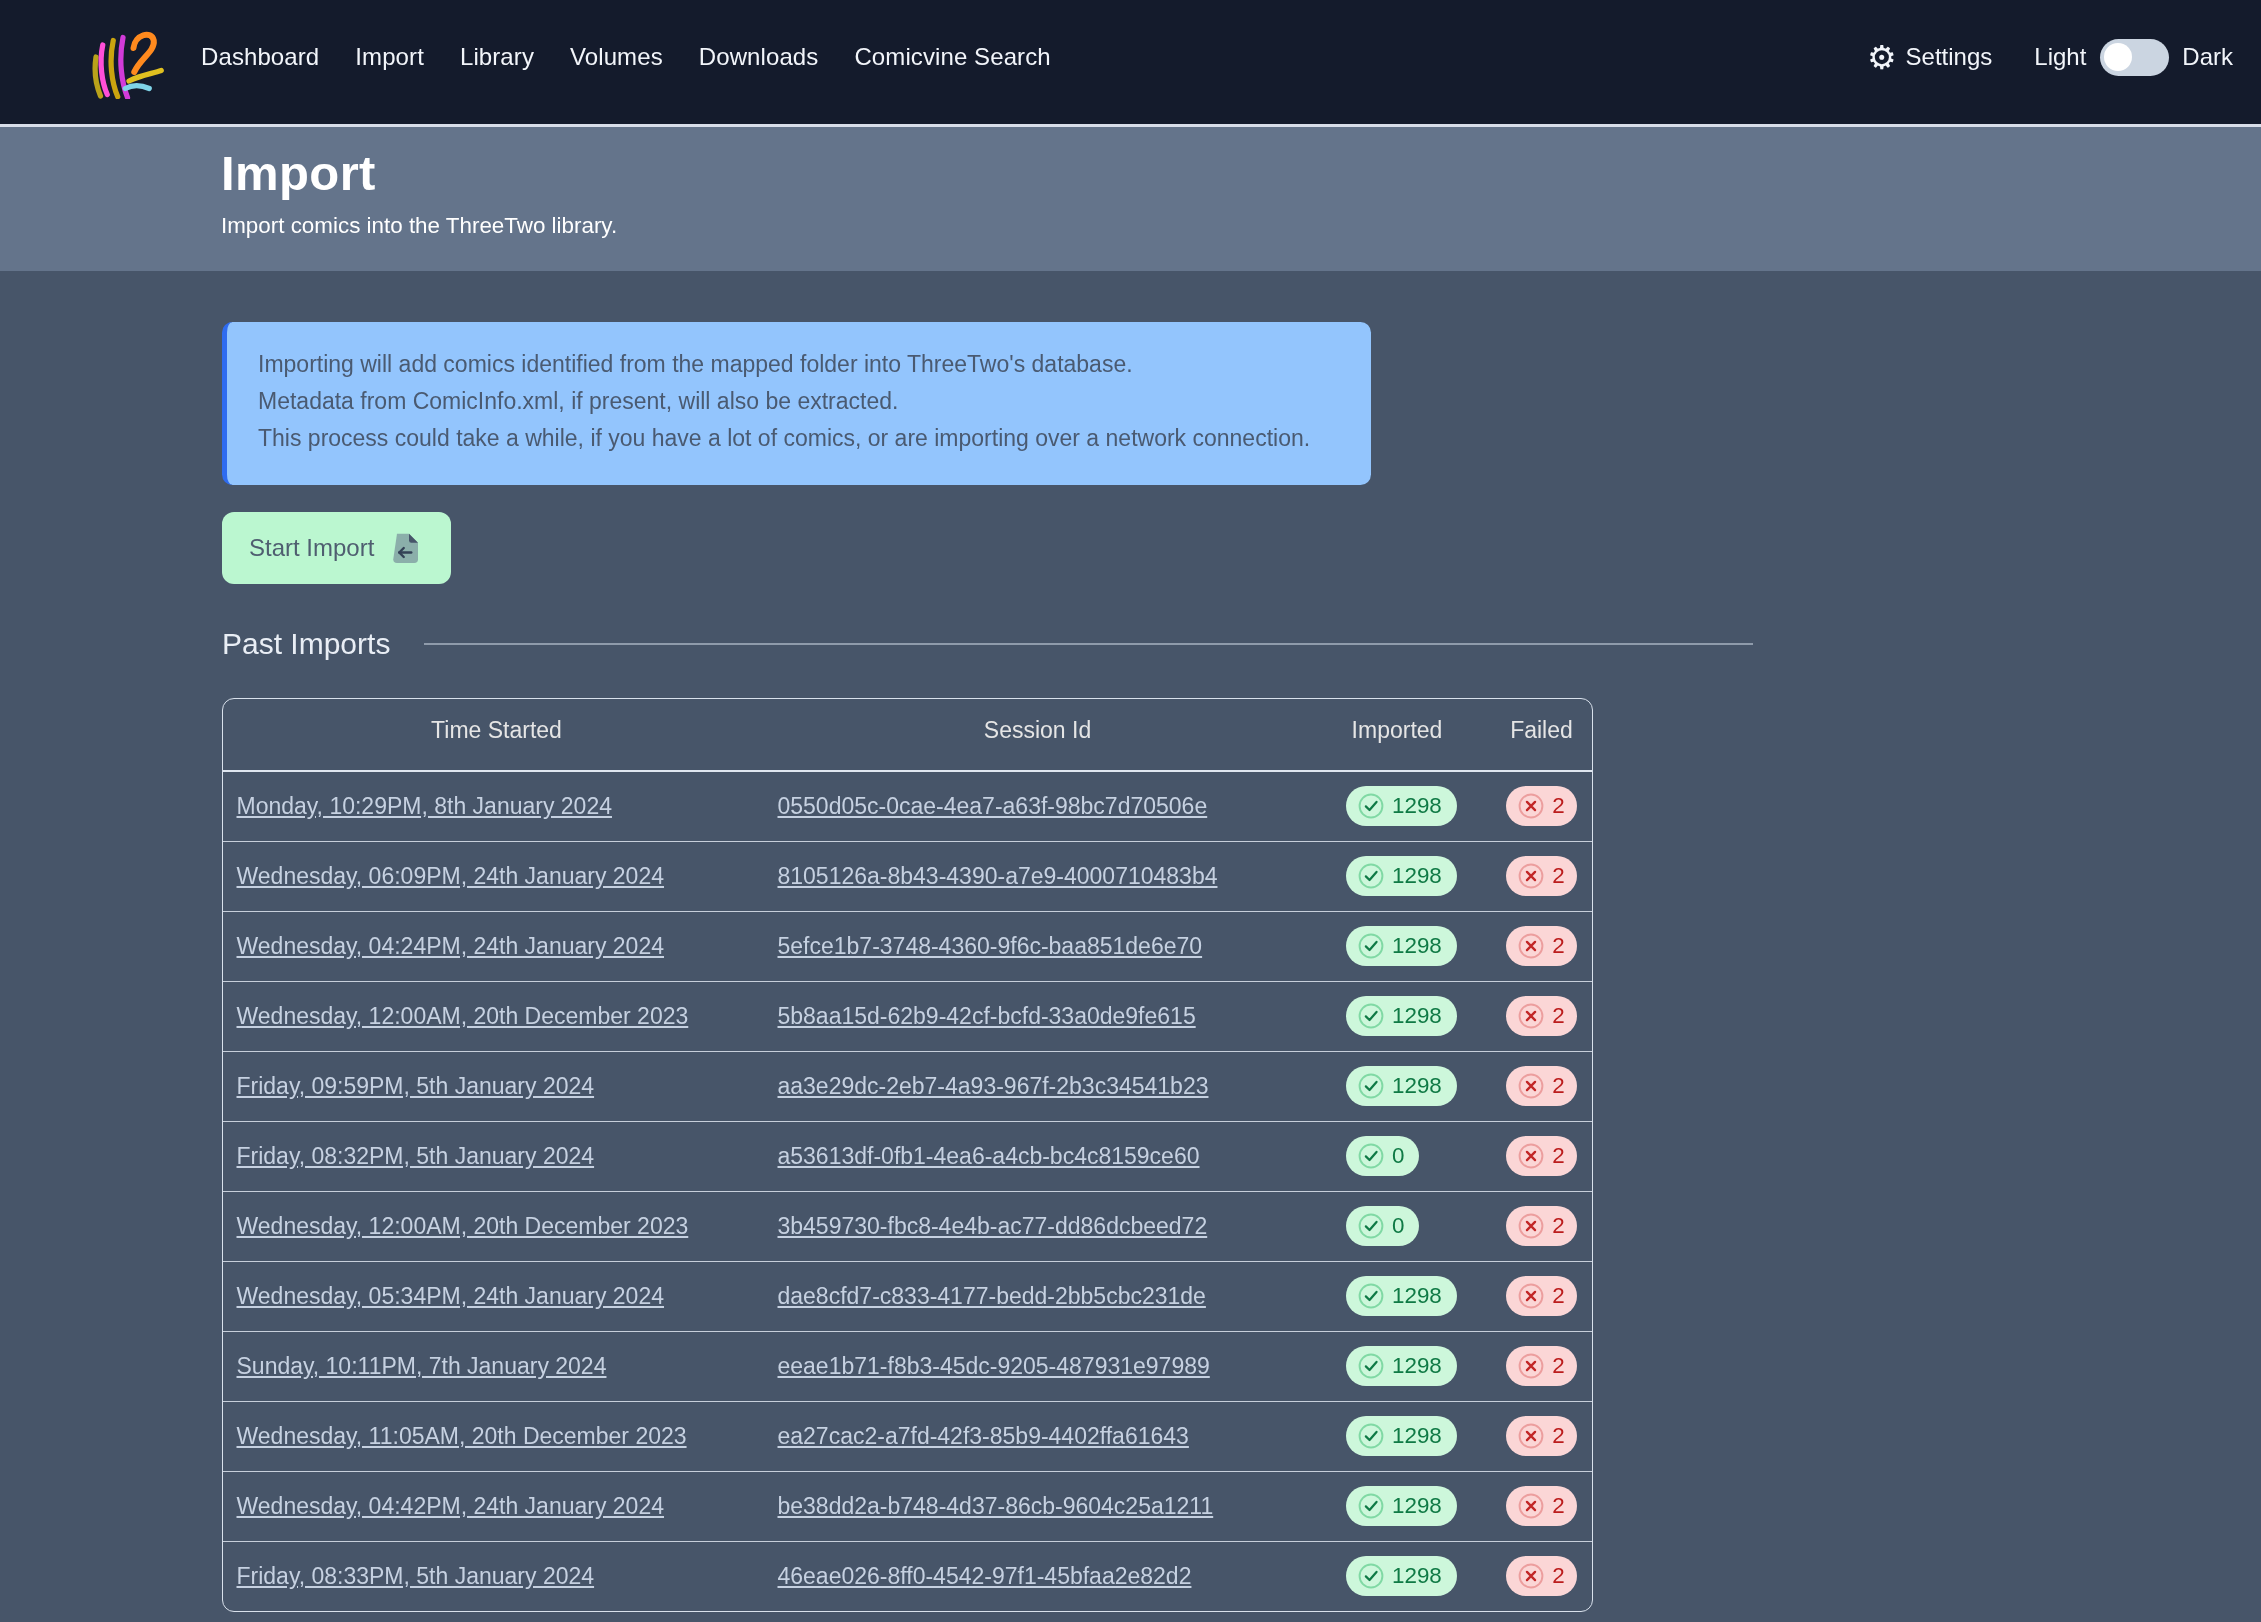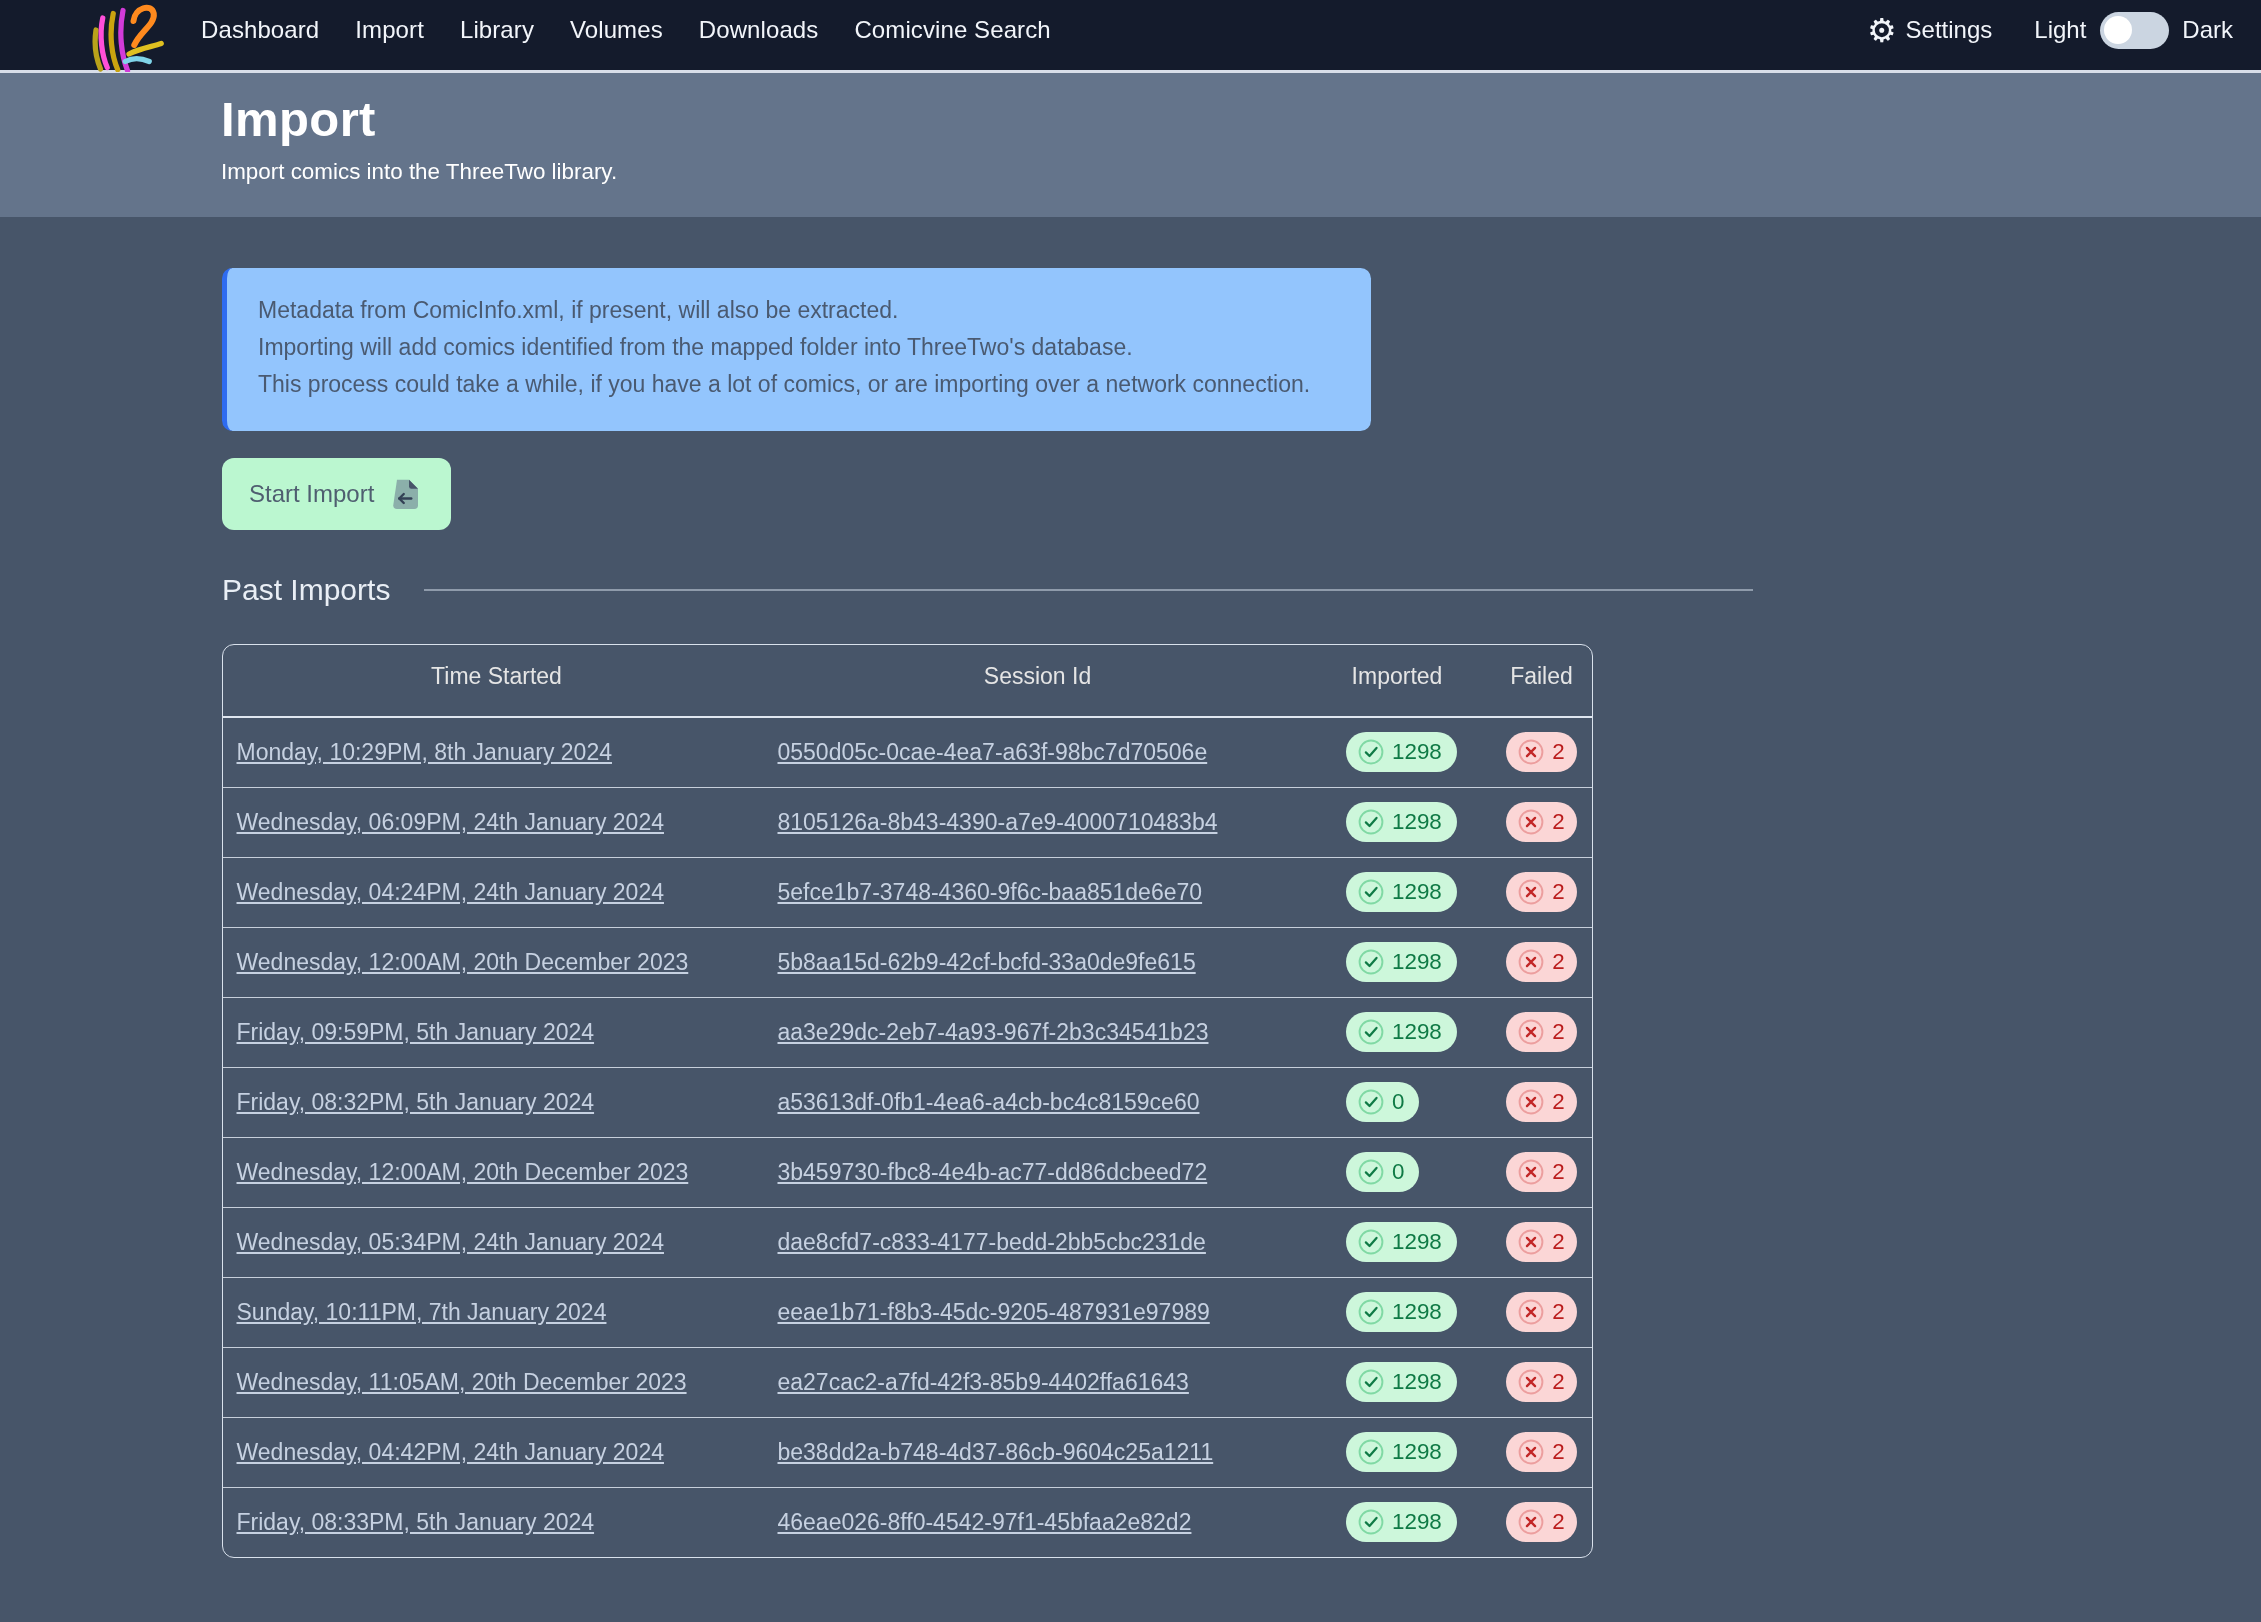--- a/index.html
+++ b/index.html
@@ -8,21 +8,21 @@
   body {
     width: 2261px;
     min-height: 1623px;
     background: #475569;
     font-family: "Liberation Sans", "DejaVu Sans", sans-serif;
     -webkit-font-smoothing: antialiased;
   }
 
   
   .nav {
-    height: 70px;
+    height: 124px;
     background: #141b2c;
     display: flex;
     align-items: center;
     padding: 0 28px 10px 90px;
   }
   .nav .logo { width: 75px; height: 72px; flex: 0 0 auto; margin-right: 36px; cursor: pointer; }
   .nav-items { display: flex; align-items: center; gap: 36px; }
   .nav-item {
     color: #f2f5fa;
     font-size: 24px;
@@ -206,22 +206,22 @@
 
 <section class="band">
   <h1>Import</h1>
   <p>Import comics into the ThreeTwo library.</p>
 </section>
 
 <main class="main">
 
   <div class="alert">
 
-  <div>Metadata from ComicInfo.xml, if present, will also be extracted.</div>
-      <div>Importing will add comics identified from the mapped folder into ThreeTwo's database.</div>
+  <div>Importing will add comics identified from the mapped folder into ThreeTwo's database.</div>
+      <div>Metadata from ComicInfo.xml, if present, will also be extracted.</div>
       <div>This process could take a while, if you have a lot of comics, or are importing over a network connection.</div>
     </div>
 
   <button class="start-btn">
     <span>Start Import</span>
     <svg viewBox="0 0 48 48">
       <path d="M12 5 h16 l12 12 v22 a5 5 0 0 1 -5 5 h-23 a5 5 0 0 1 -5 -5 z" fill="#64748b" opacity="0.55"></path>
       <path d="M28 5 l12 12 h-9 a3 3 0 0 1 -3 -3 z" fill="#475569"></path>
       <g stroke="#334155" stroke-width="3.2" fill="none" stroke-linecap="round" stroke-linejoin="round">
         <path d="M31 30 H15"></path>

